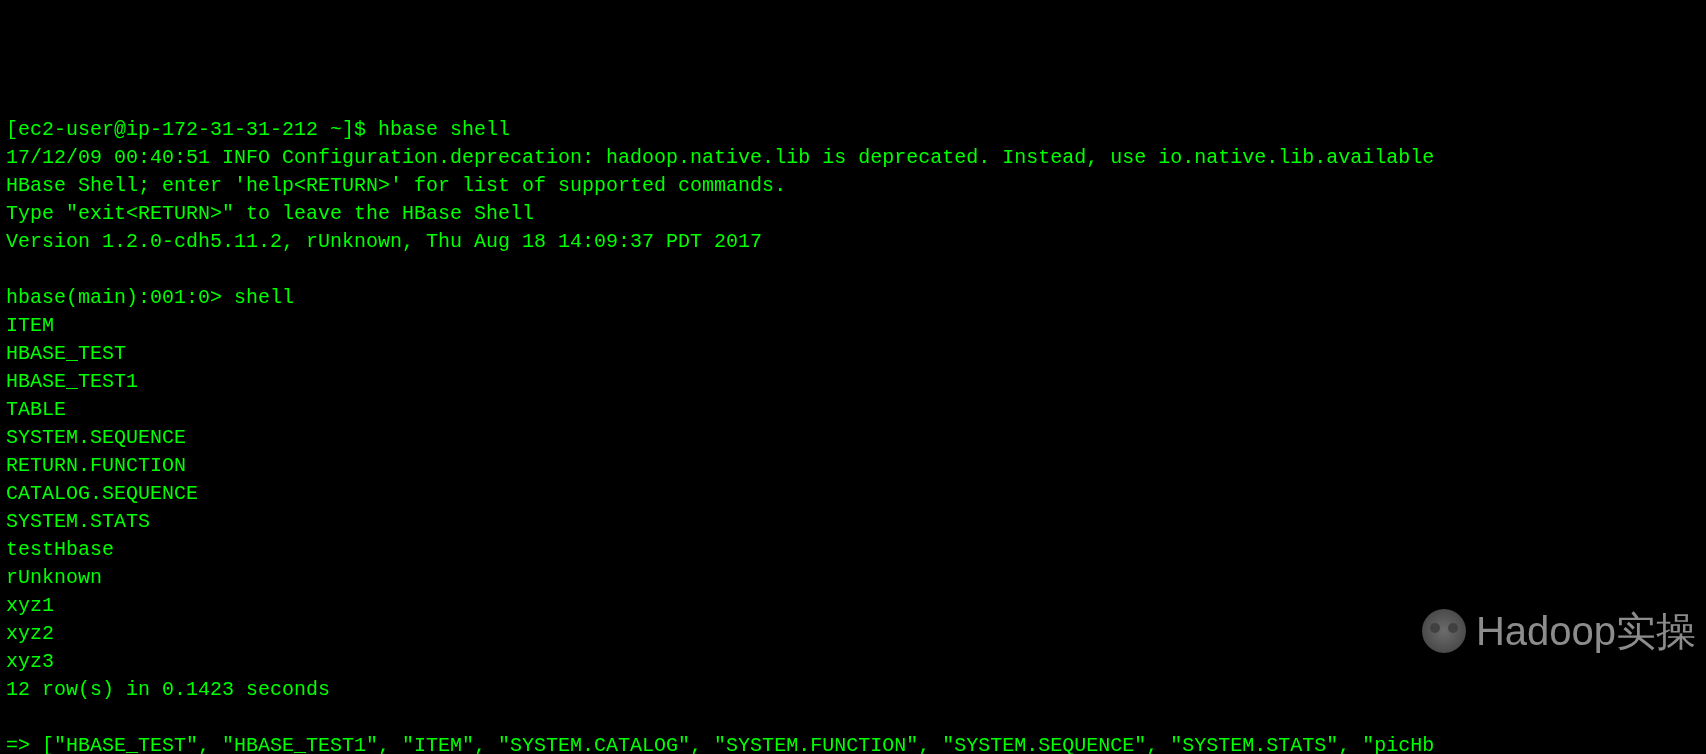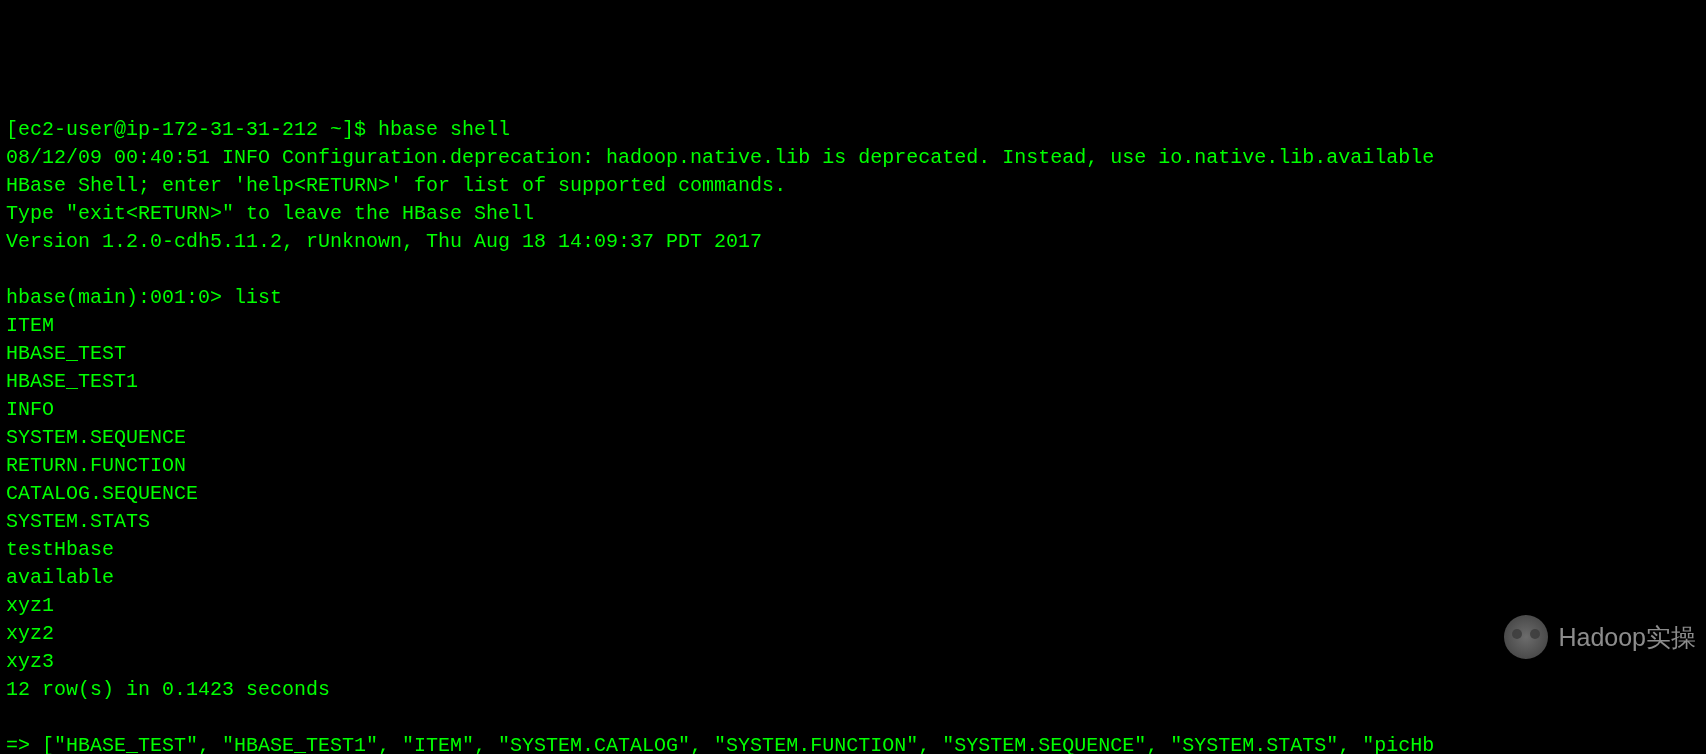--- a/index.html
+++ b/index.html
@@ -25,21 +25,21 @@
       text-align: right;
     }
     .watermark {
       position: absolute;
       right: 10px;
       bottom: 95px;
       display: flex;
       align-items: center;
       color: rgba(200, 200, 200, 0.7);
       font-family: -apple-system, BlinkMacSystemFont, "Segoe UI", sans-serif;
-      font-size: 25px;
+      font-size: 40px;
       font-weight: 500;
       pointer-events: none;
     }
     .watermark-icon {
       width: 44px;
       height: 44px;
       border-radius: 50%;
       background: radial-gradient(circle, rgba(180,180,180,0.6) 0%, rgba(120,120,120,0.5) 100%);
       margin-right: 10px;
       position: relative;
@@ -56,36 +56,36 @@
     }
     .watermark-icon::before { left: 8px; }
     .watermark-icon::after { right: 8px; }
   </style>
 </head>
 <body>
 
 
 
 <div><span class="terminal-line"><span>[ec2-user@ip-172-31-31-212 ~]$ </span><span>hbase shell</span></span>
-<span class="terminal-line">08/12/09 00:40:51 INFO Configuration.deprecation: hadoop.native.lib is deprecated. Instead, use io.native.lib.available</span>
+<span class="terminal-line">17/12/09 00:40:51 INFO Configuration.deprecation: hadoop.native.lib is deprecated. Instead, use io.native.lib.available</span>
 <span class="terminal-line">HBase Shell; enter 'help&lt;RETURN&gt;' for list of supported commands.</span>
 <span class="terminal-line">Type "exit&lt;RETURN&gt;" to leave the HBase Shell</span>
 <span class="terminal-line">Version 1.2.0-cdh5.11.2, rUnknown, Thu Aug 18 14:09:37 PDT 2017</span>
 <span class="terminal-line"></span>
-<span class="terminal-line"><span>hbase(main):001:0&gt; </span><span>list</span></span>
+<span class="terminal-line"><span>hbase(main):001:0&gt; </span><span>shell</span></span>
 <span class="terminal-line">ITEM</span>
 <span class="terminal-line">HBASE_TEST</span>
 <span class="terminal-line">HBASE_TEST1</span>
-<span class="terminal-line">INFO</span>
+<span class="terminal-line">TABLE</span>
 <span class="terminal-line">SYSTEM.SEQUENCE</span>
 <span class="terminal-line">RETURN.FUNCTION</span>
 <span class="terminal-line">CATALOG.SEQUENCE</span>
 <span class="terminal-line">SYSTEM.STATS</span>
 <span class="terminal-line">testHbase</span>
-<span class="terminal-line">available</span>
+<span class="terminal-line">rUnknown</span>
 <span class="terminal-line">xyz1</span>
 <span class="terminal-line">xyz2</span>
 <span class="terminal-line">xyz3</span>
 <span class="terminal-line">12 row(s) in 0.1423 seconds</span>
 <span class="terminal-line"></span>
 <span class="terminal-line">=&gt; ["HBASE_TEST", "HBASE_TEST1", "ITEM", "SYSTEM.CATALOG", "SYSTEM.FUNCTION", "SYSTEM.SEQUENCE", "SYSTEM.STATS", "picHb</span>
 
 </div>
 
 <div class="watermark">

